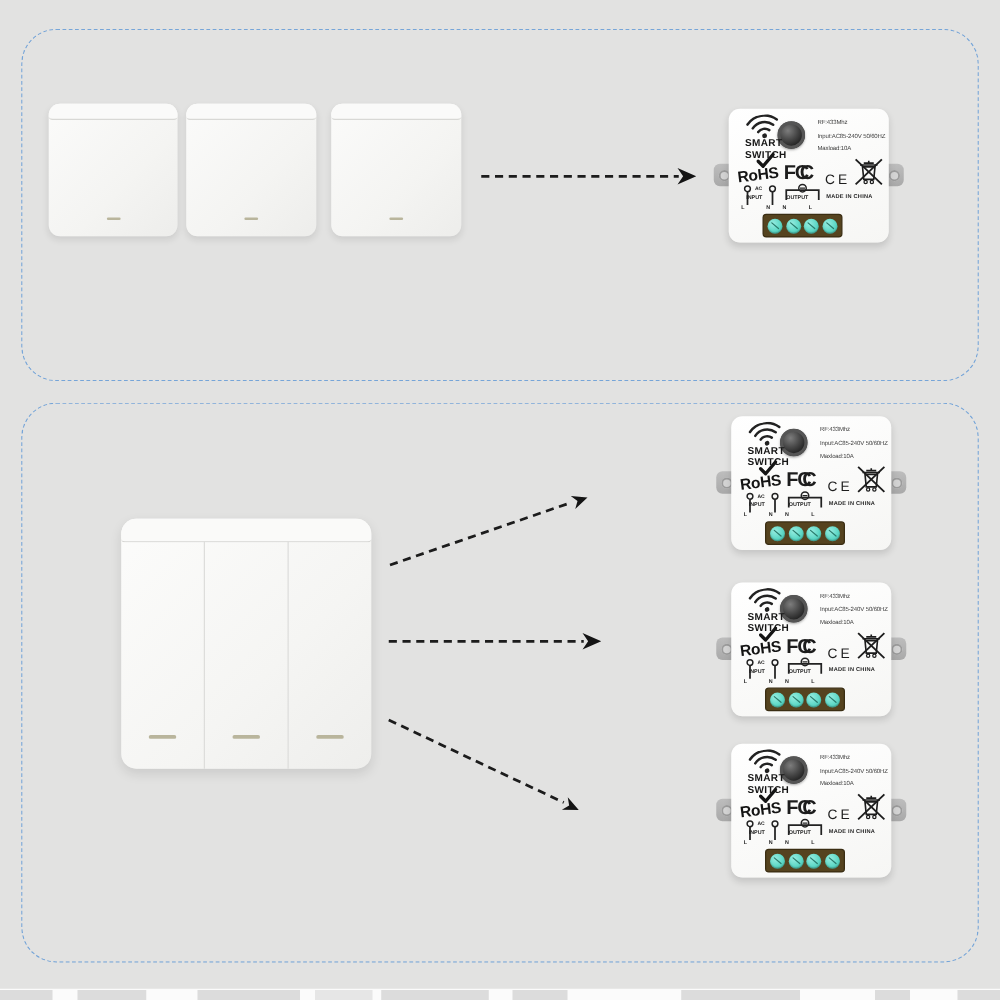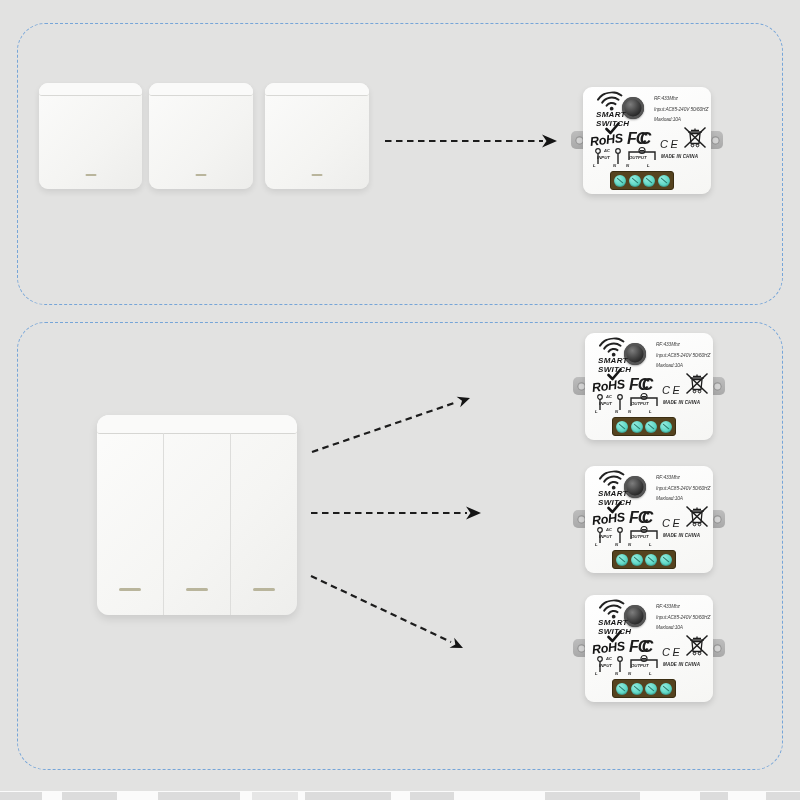--- a/index.html
+++ b/index.html
@@ -65,21 +65,20 @@
     position:absolute;top:4.5px;width:9px;height:9px;border-radius:50%;
     background:#d4d4d4;box-shadow:inset 0 0 0 1.5px #9c9c9c;
   }
   .ear-left .ear-hole{left:3.5px;}
   .ear-right .ear-hole{right:3.5px;}
   .module-body{
     position:absolute;left:0;top:0;width:128px;height:107px;z-index:1;
     background:linear-gradient(160deg,#ffffff 0%,#f6f6f4 100%);
     border-radius:9px;box-shadow:0 3px 6px rgba(0,0,0,.13);
     color:#1c1c1c;
-    font-style:italic;
   }
   .wifi{position:absolute;left:13px;top:5px;transform:rotate(-10deg);}
   .pairbtn{
     position:absolute;left:39px;top:10px;width:22px;height:22px;border-radius:50%;
     background:radial-gradient(circle at 38% 34%, #7d7d7d 0%, #474747 38%, #161616 75%);
     box-shadow:0 1px 2px rgba(0,0,0,.35), inset 0 0 0 2.5px #555;
   }
   .brand{
     position:absolute;left:13px;top:23px;font-size:8px;font-weight:800;
     line-height:1.15;letter-spacing:.3px;color:#161616;

